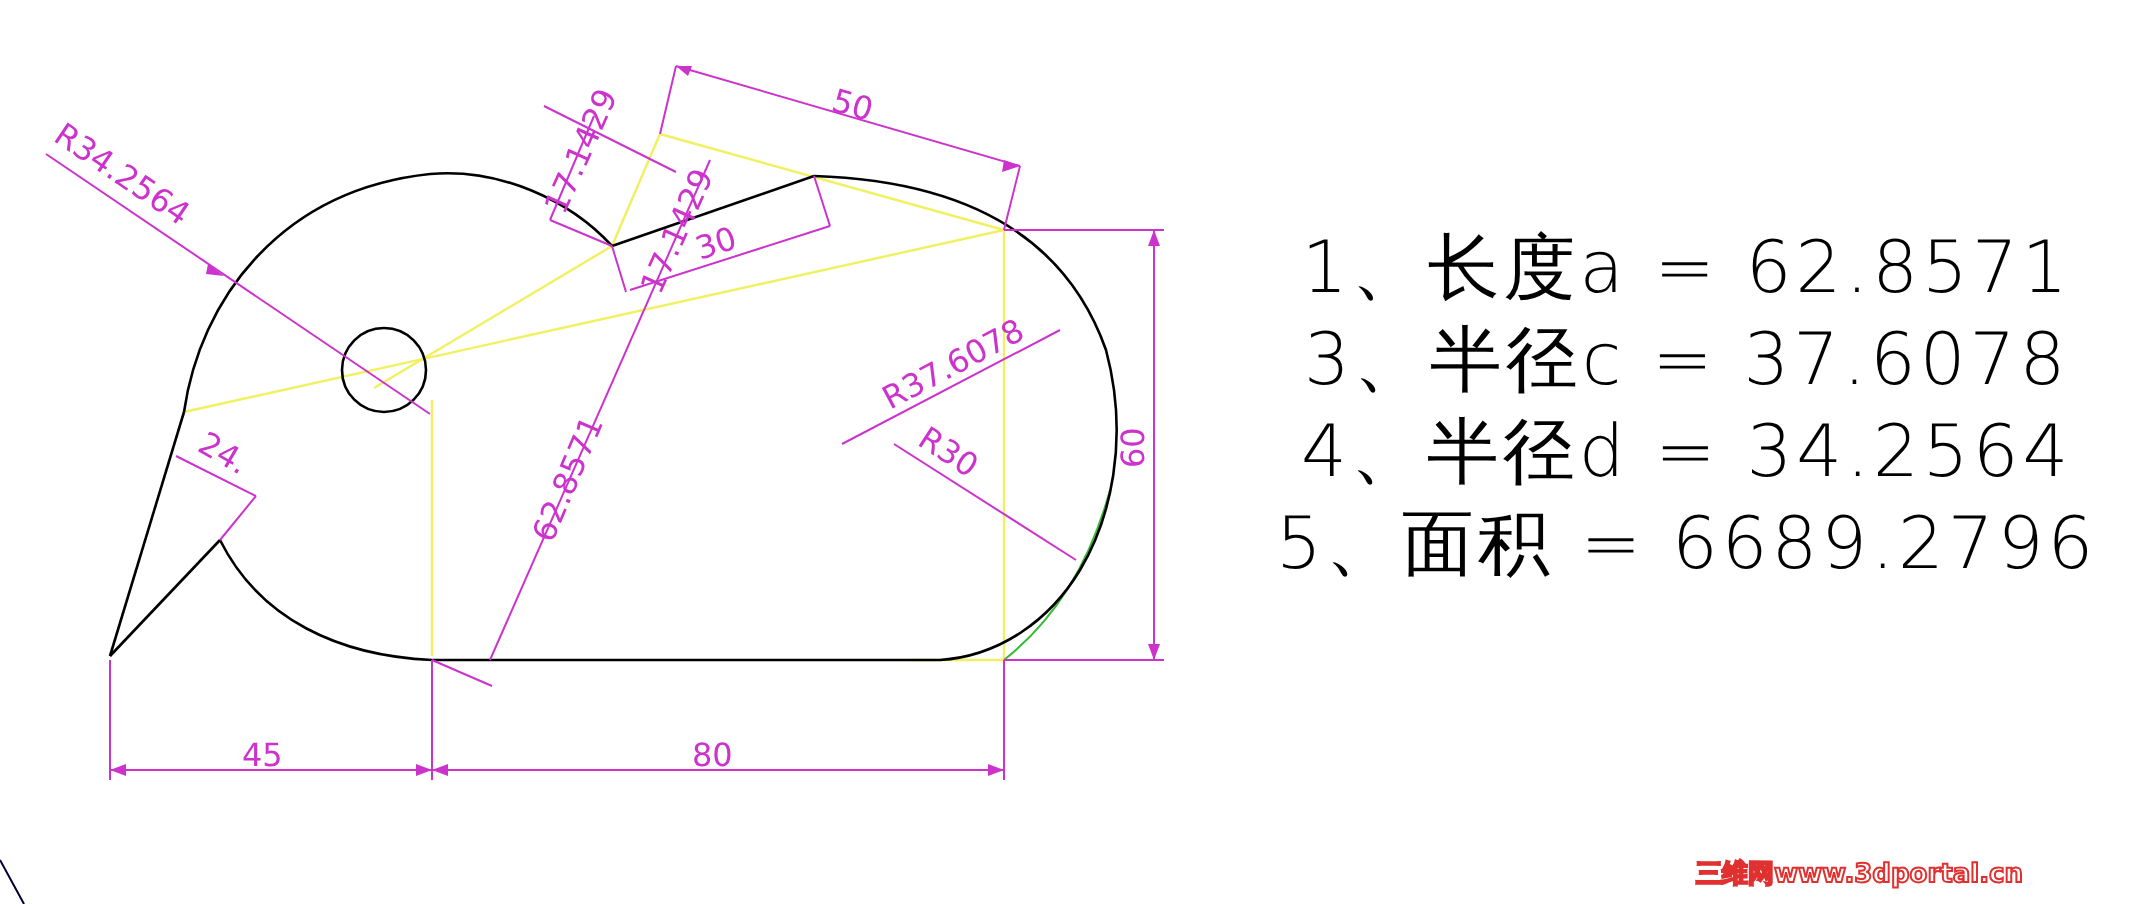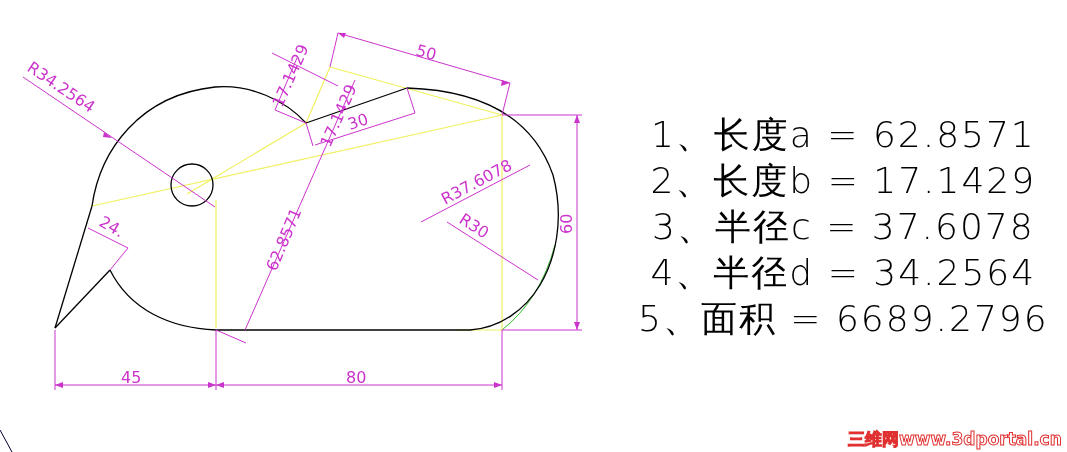--- a/index.html
+++ b/index.html
@@ -1,20 +1,20 @@
 <!DOCTYPE html>
 <html><head>
 <meta charset="utf-8">
 <style>
   html, body { margin: 0; padding: 0; background: #ffffff; }
   body { width: 1067px; height: 452px; position: relative; overflow: hidden; font-family: "DejaVu Sans", sans-serif; }
   #canvas { position: absolute; left: 0; top: 0; width: 1067px; height: 452px; }
   .results { position: absolute; left: 638px; top: 112px; }
   .result-row { font-family: "DejaVu Sans", sans-serif; font-weight: 200; font-size: 36px; line-height: 46px; color: #000; letter-spacing: 2px; white-space: nowrap; text-align: center; }
-  .watermark { position: absolute; left: 848px; top: 428px; font-family: "DejaVu Sans", sans-serif; font-weight: bold; font-size: 17px; color: #ffffff; -webkit-text-stroke: 1px #e03030; letter-spacing: 0px; }
+  .watermark { position: absolute; left: 848px; top: 428px; font-family: "DejaVu Sans", sans-serif; font-weight: bold; font-size: 13px; color: #ffffff; -webkit-text-stroke: 1px #e03030; letter-spacing: 0px; }
   svg text { font-family: "DejaVu Sans", sans-serif; }
 </style>
 </head>
 <body>
 
 <svg id="canvas" viewBox="0 0 1067 452" xmlns="http://www.w3.org/2000/svg">
 
   <g stroke="#f0f060" stroke-width="1.2" fill="none">
     <line x1="92" y1="206" x2="502" y2="115"></line>
     <line x1="187" y1="194" x2="306" y2="123"></line>
@@ -106,19 +106,18 @@
     <text transform="translate(98,225) rotate(30)">24.</text>
     <text x="121" y="383">45</text>
     <text x="346" y="383">80</text>
   </g>
 
   <line x1="0" y1="430" x2="12" y2="452" stroke="#000033" stroke-width="1"></line>
 </svg>
 
 <div class="results">
   <div class="result-row">1、长度a = 62.8571</div>
-  <div class="result-row">2、长度b = 17.1429</div>
   <div class="result-row">3、半径c = 37.6078</div>
   <div class="result-row">4、半径d = 34.2564</div>
   <div class="result-row">5、面积 = 6689.2796</div>
 </div>
 
 <div class="watermark">三维网www.3dportal.cn</div>
 
 </body></html>

